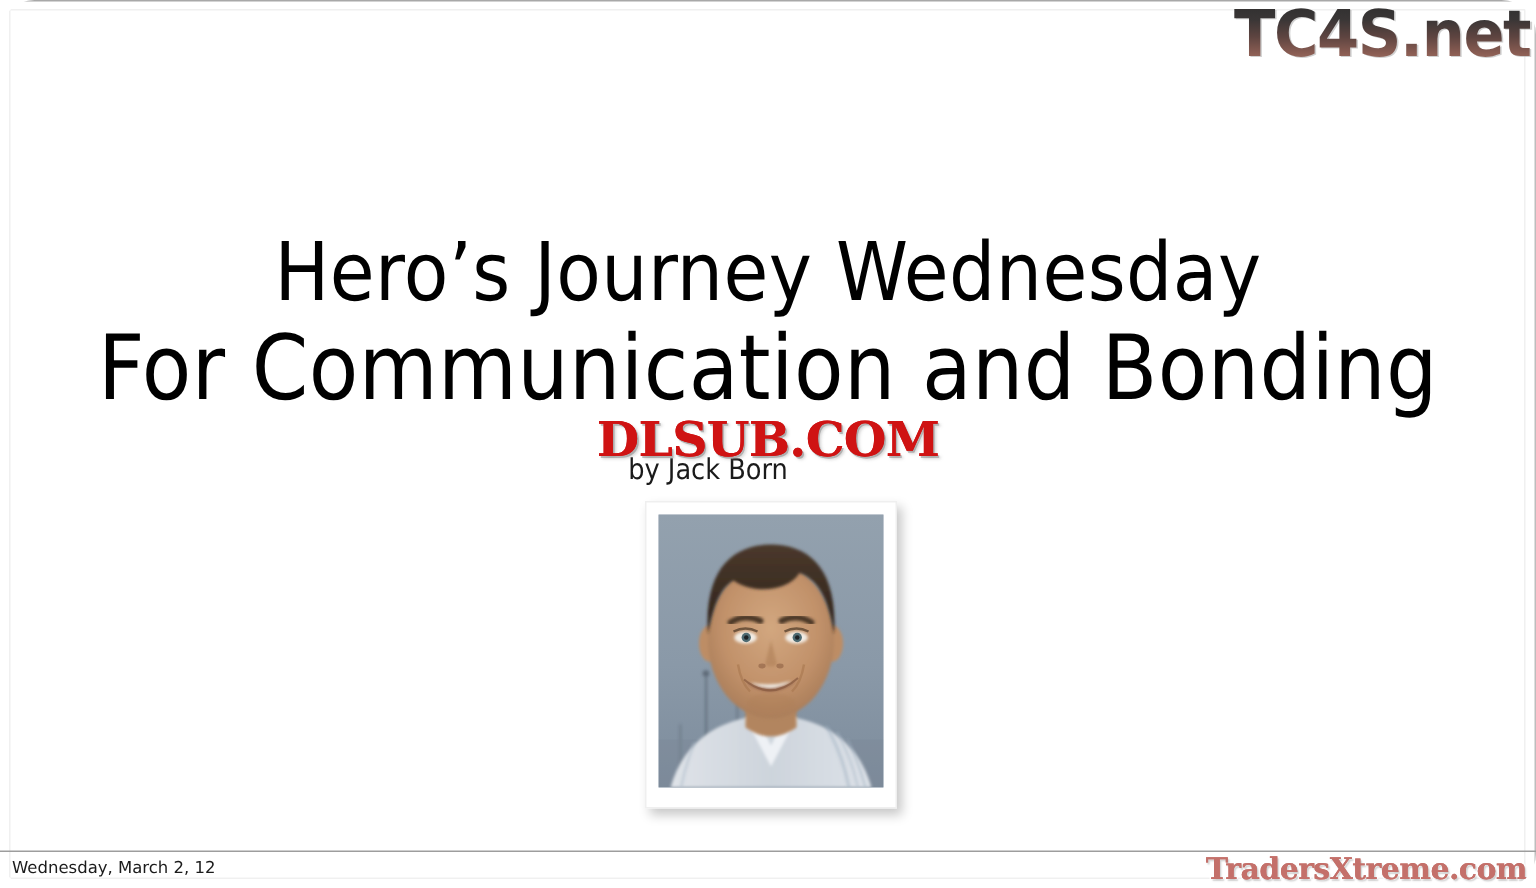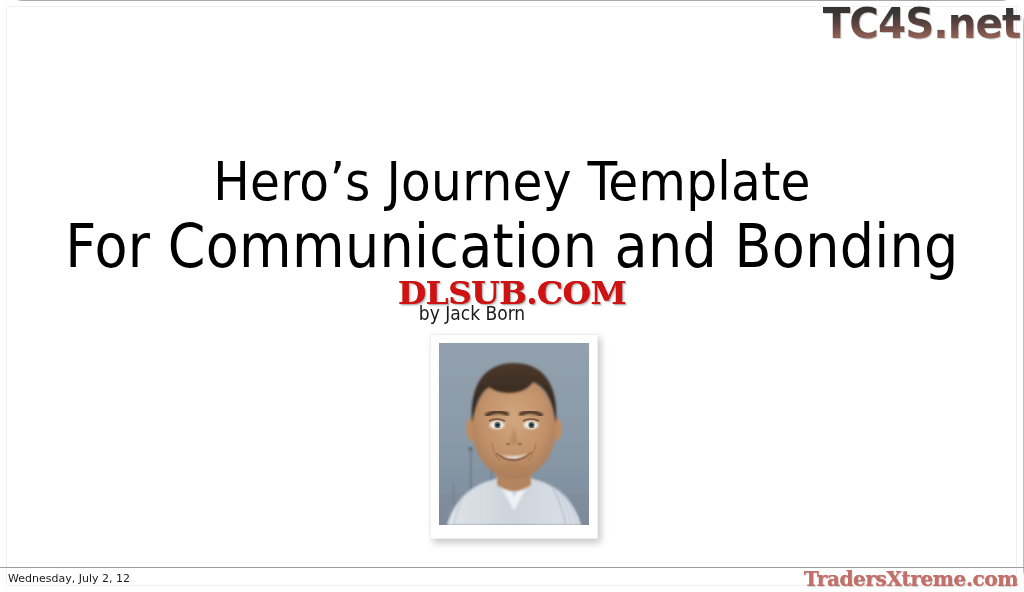--- a/index.html
+++ b/index.html
@@ -228,21 +228,21 @@
 <div id="slide">
 
   <div class="edge-top"></div>
   <div class="edge-right"></div>
   <div class="edge-inner"></div>
 
   <div class="tc4s-shadow">TC4S.net</div>
   <div class="tc4s">TC4S.net</div>
 
   <div class="title-block">
-    <div class="title-line l1">Hero’s Journey Template</div>
+    <div class="title-line l1">Hero’s Journey Wednesday</div>
     <div class="title-line l2">For Communication and Bonding</div>
   </div>
 
   <div class="byline">by Jack Born</div>
 
   <div class="dlsub">DLSUB.COM</div>
   <div class="dlsub-core">DLSUB.COM</div>
 
   <div class="photo-frame">
     <div class="photo-inner">
@@ -334,17 +334,17 @@
 
         <path d="M53 100 Q 55 112, 61 118" stroke="#a6764f" stroke-width="1.6" fill="none" opacity="0.6"></path>
         <path d="M97 100 Q 95 112, 89 118" stroke="#a6764f" stroke-width="1.6" fill="none" opacity="0.6"></path>
 
         <ellipse cx="75" cy="126" rx="16" ry="7" fill="#ad7e57" opacity="0.35" filter="url(#soft)"></ellipse>
       </svg>
     </div>
   </div>
 
   <div class="footer-rule"></div>
-  <div class="footer-date">Wednesday, July 2, 12</div>
+  <div class="footer-date">Wednesday, March 2, 12</div>
   <div class="traders">TradersXtreme.com</div>
   <div class="traders-core">TradersXtreme.com</div>
 
 </div>
 
 </body></html>

